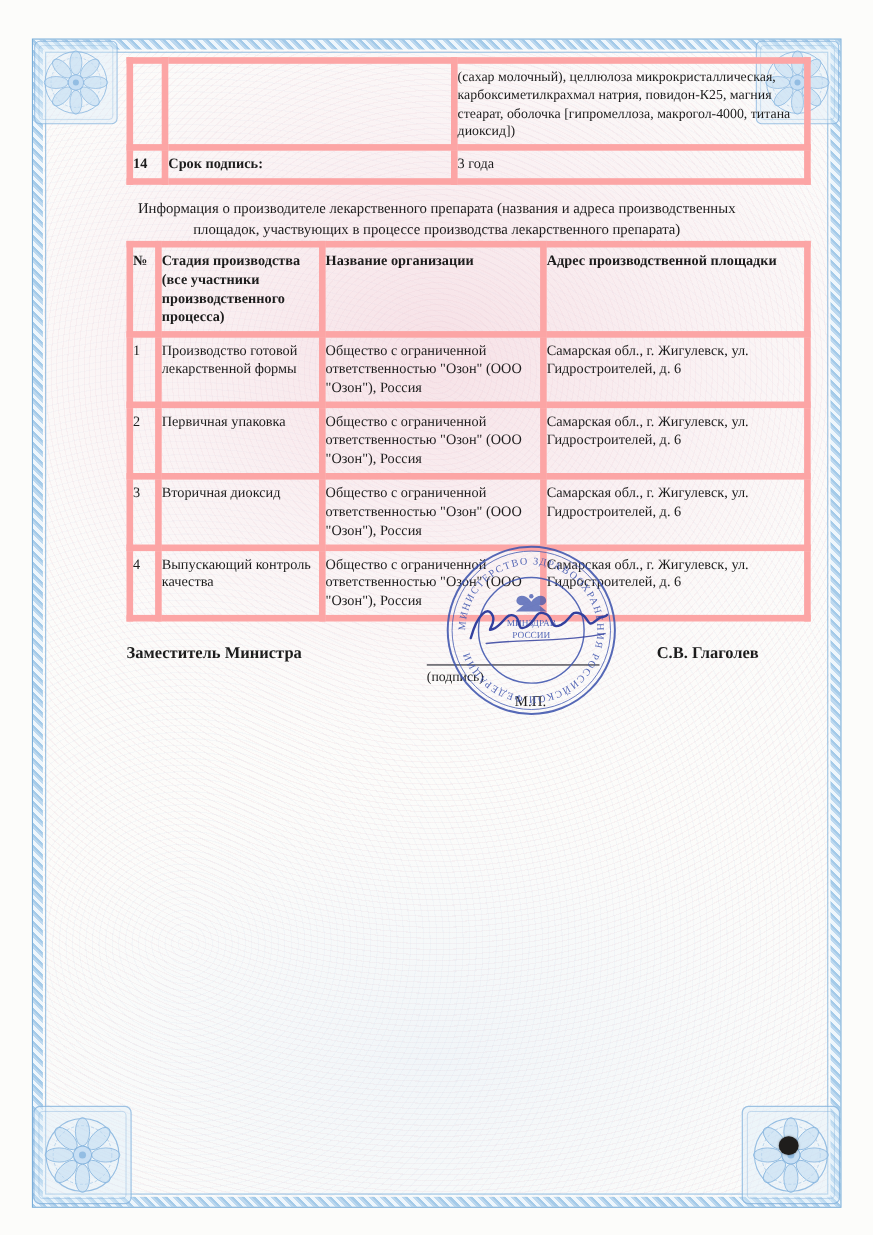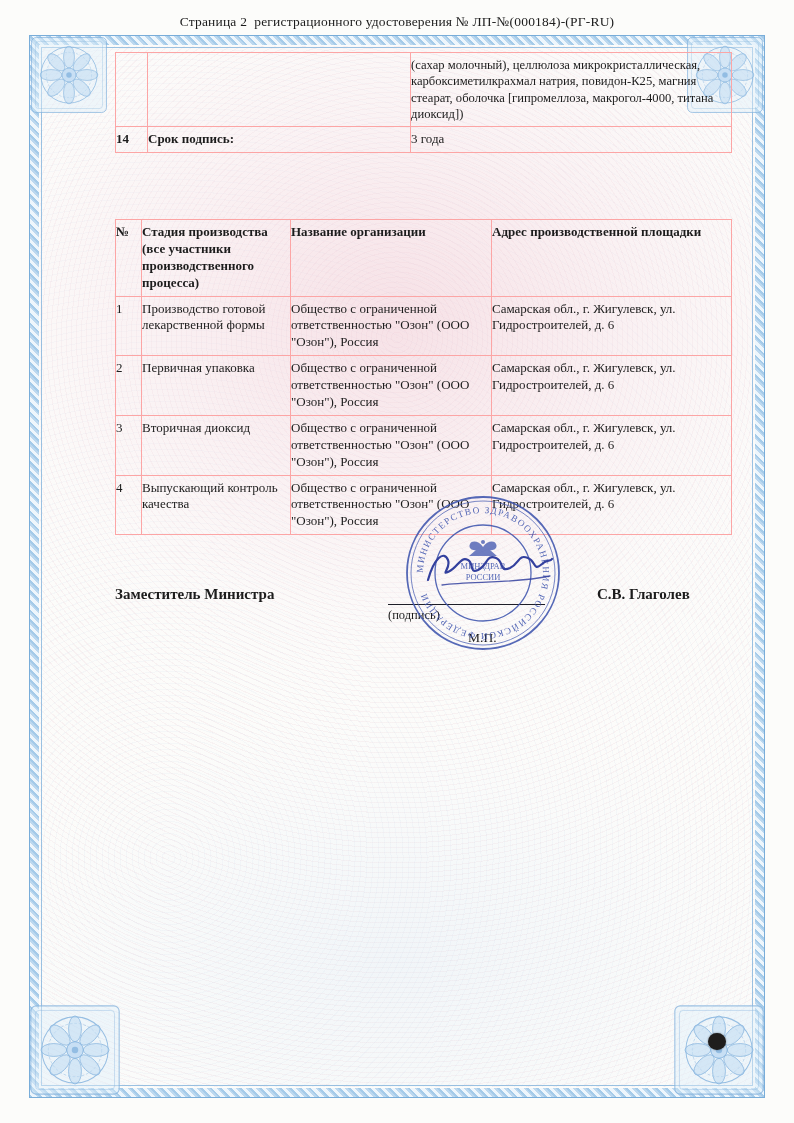--- a/index.html
+++ b/index.html
@@ -38,21 +38,21 @@
   .corner.tr { right:30px; top:36px;   width:78px; height:78px; }
   .corner.bl { left:29px;  bottom:27px; width:92px; height:92px; }
   .corner.br { right:29px; bottom:27px; width:92px; height:92px; }
 
   .header {
     position:absolute; left:0; top:14px; width:100%; z-index:5;
     text-align:center; font-size:13.5px; letter-spacing:0.2px; white-space:pre;
   }
 
   table { border-collapse:collapse; table-layout:fixed; z-index:5; position:absolute; }
-  td { border:1px solid #fca5a5; vertical-align:top; padding:4px 0; font-size:13px; line-height:1.3; }
+  td { border:6px solid #fca5a5; vertical-align:top; padding:4px 0; font-size:13px; line-height:1.3; }
 
   .top-table { left:115px; top:52px; width:616px; }
   .top-table .c-num { width:32px; }
   .top-table .c-lbl { width:263px; }
   .top-table .c-val { width:321px; }
   .top-table .cont-cell { font-size:12.6px; }
   .top-table .num-cell, .top-table .lbl-cell { font-weight:bold; }
   .top-table .val-center { text-align:left; vertical-align:middle; }
 
   .info {
@@ -121,21 +121,20 @@
   <svg class="corner tr">
       <use href="#rosette"></use>
     </svg>
   <svg class="corner bl">
       <use href="#rosette"></use>
     </svg>
   <svg class="corner br">
       <use href="#rosette"></use>
     </svg>
 
-  <div class="header">Страница 2  регистрационного удостоверения № ЛП-№(000184)-(РГ-RU)</div>
 
   <table class="top-table">
     <colgroup>
         <col class="c-num">
         <col class="c-lbl">
         <col class="c-val">
       </colgroup>
     <tbody>
         <tr>
       <td></td>
@@ -143,20 +142,21 @@
       <td class="cont-cell">(сахар молочный),  целлюлоза микрокристаллическая, карбоксиметилкрахмал натрия, повидон-К25, магния стеарат, оболочка [гипромеллоза, макрогол-4000, титана диоксид])</td>
     </tr>
     <tr>
       <td class="num-cell">14</td>
       <td class="lbl-cell">Срок подпись:</td>
       <td class="val-center">3 года</td>
     </tr>
   </tbody>
     </table>
 
+  <div class="info">Информация о производителе лекарственного препарата (названия и адреса производственных площадок, участвующих в процессе производства лекарственного препарата)</div>
 
   <table class="main-table">
     <colgroup>
         <col class="c1">
         <col class="c2">
         <col class="c3">
         <col class="c4">
       </colgroup>
     <tbody>
         <tr class="hdr">

